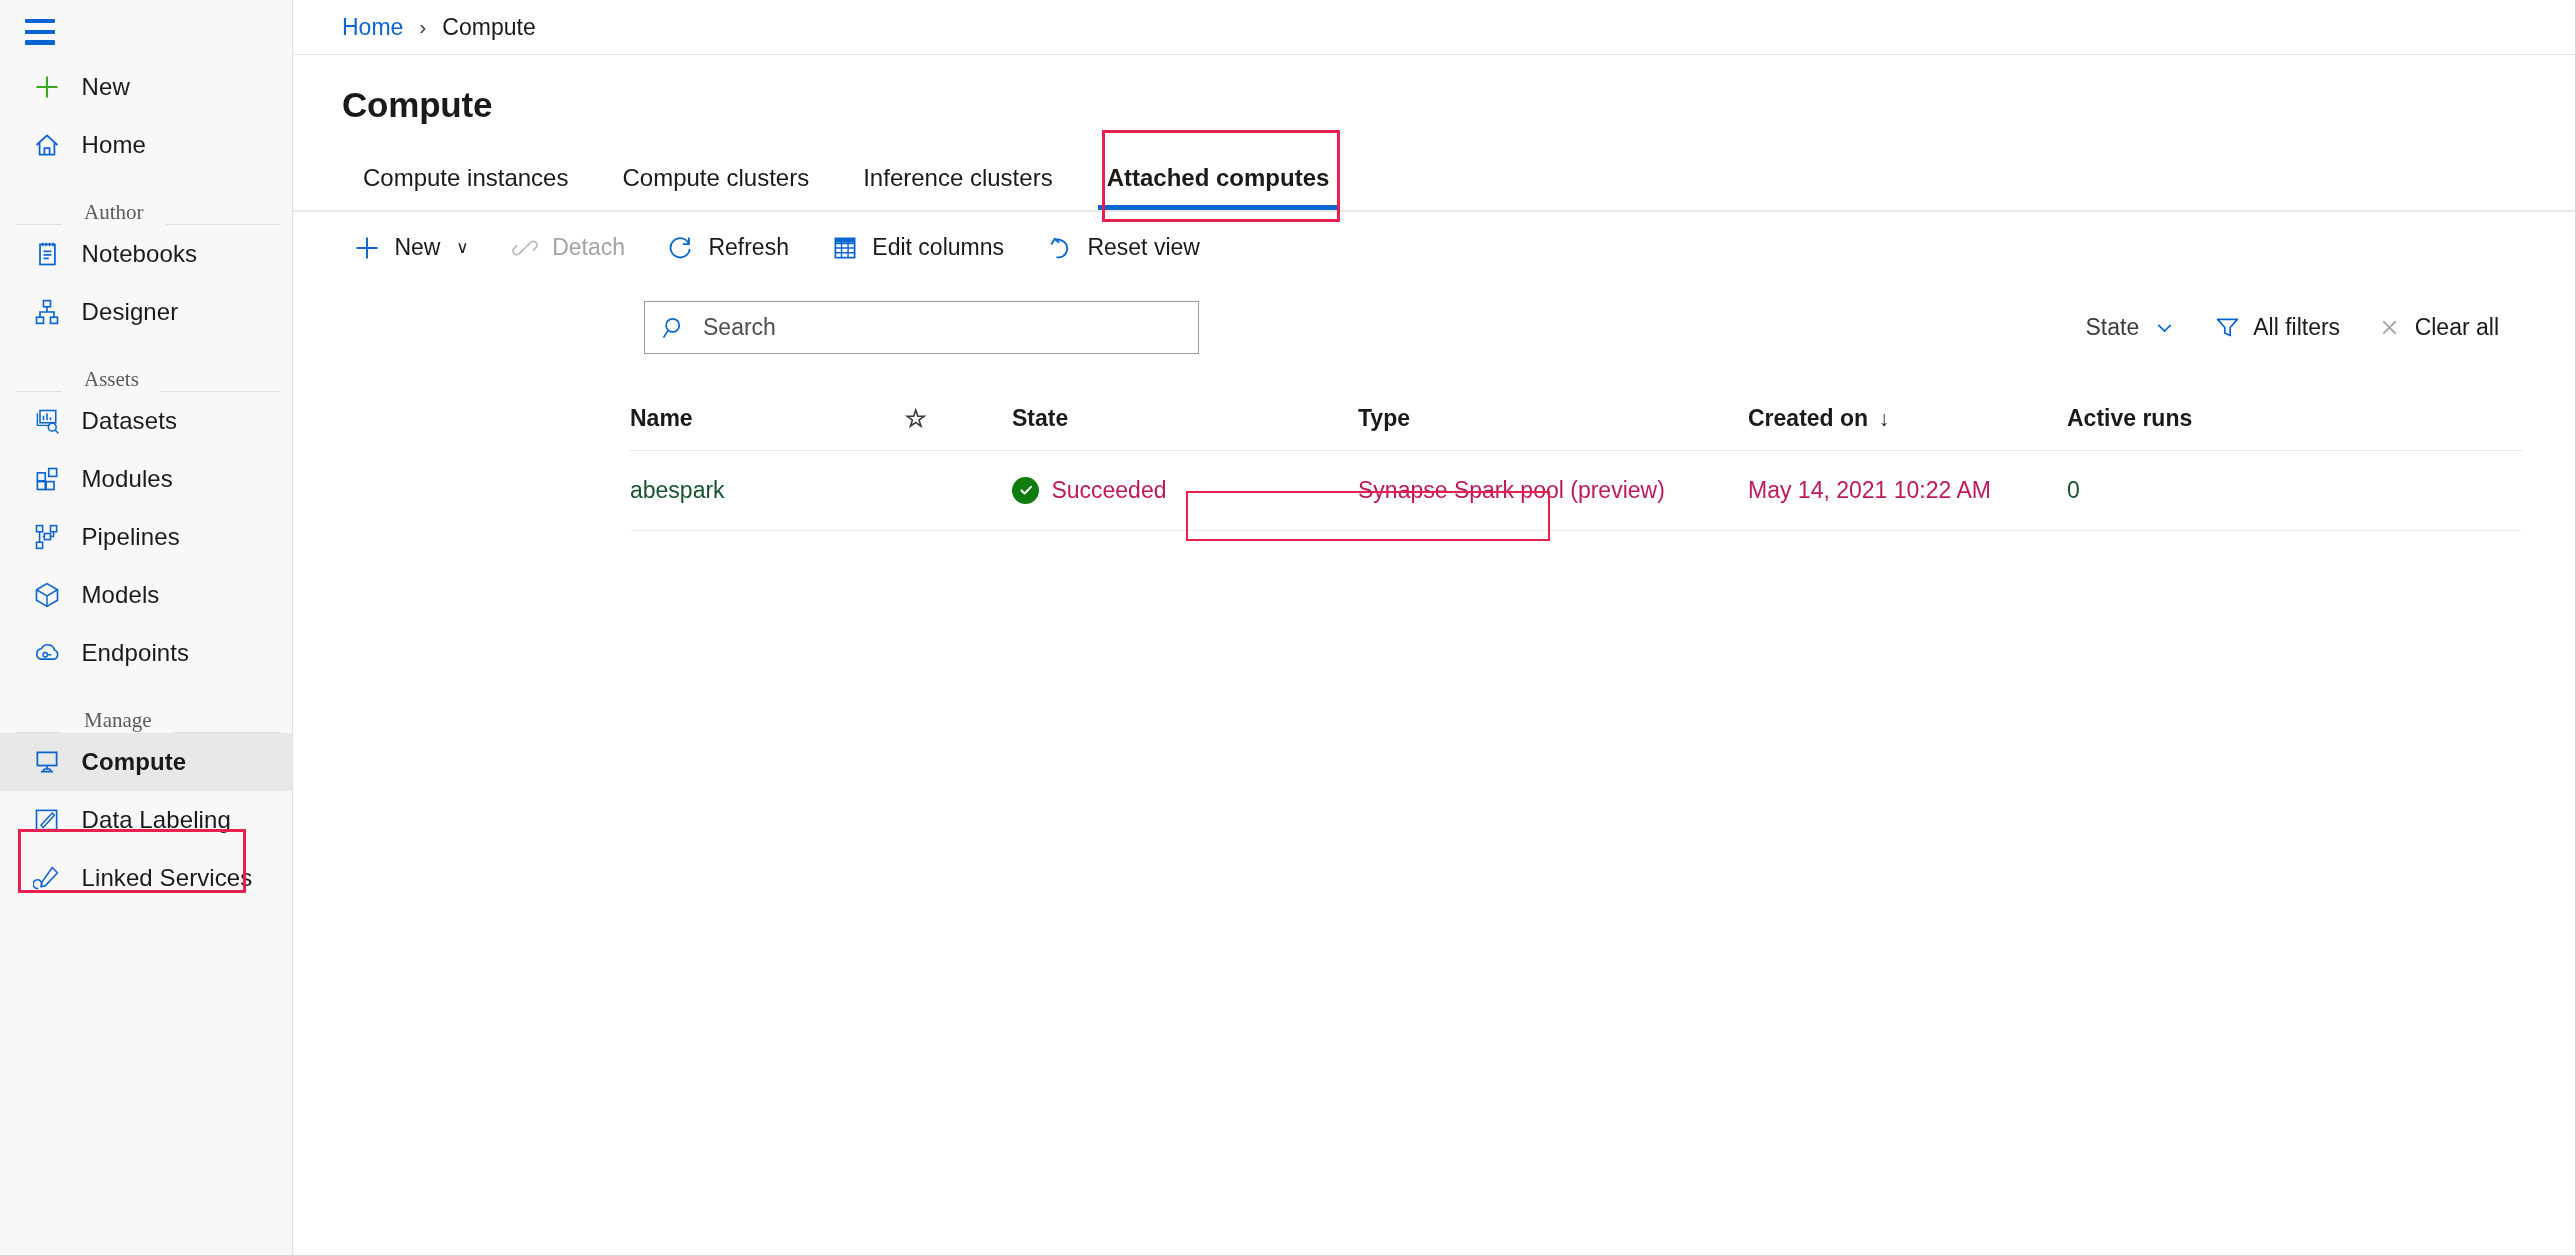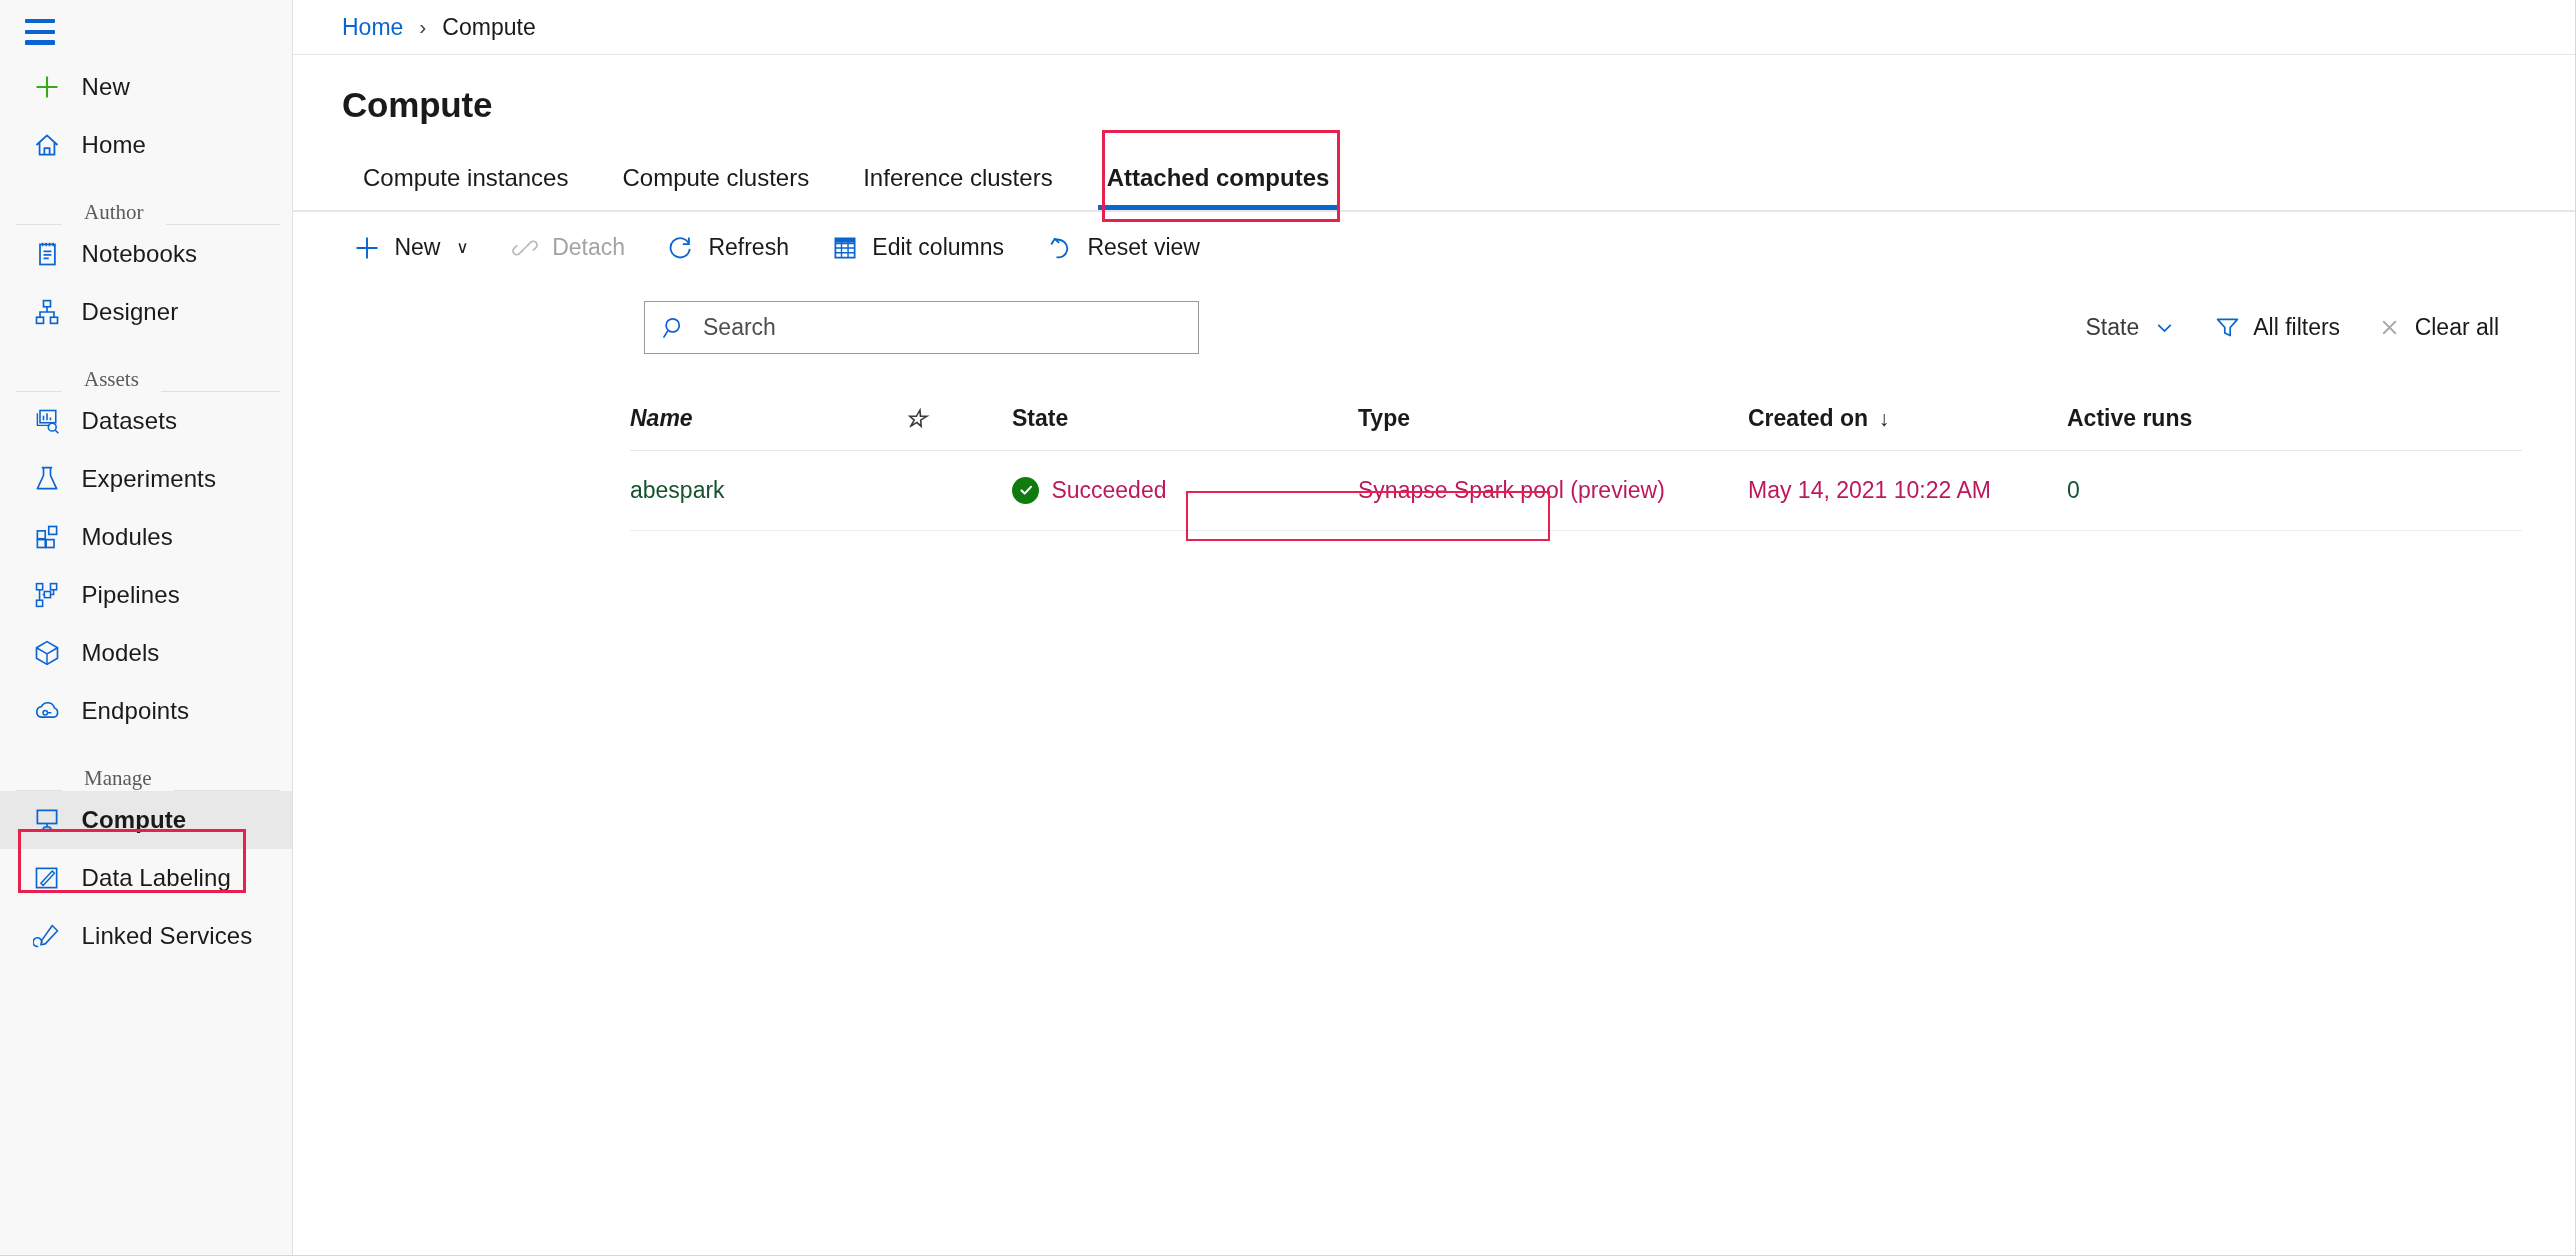--- a/index.html
+++ b/index.html
@@ -202,21 +202,21 @@
   }
   .trow {
     height: 80px;
     border-bottom: 1.8px solid #ededed;
   }
   .c-name  { flex: 0 0 382px; }
   .c-state { flex: 0 0 346px; display: flex; align-items: center; gap: 12.4px; }
   .c-type  { flex: 0 0 390px; }
   .c-date  { flex: 0 0 319px; }
   .c-runs  { flex: 0 0 213px; }
-  .thead .c-name { display: flex; align-items: center; justify-content: space-between; padding-right: 85px; font-style: italic; }
+  .thead .c-name { display: flex; align-items: center; justify-content: space-between; padding-right: 85px; }
   .star { color: #3b3b3b; font-size: 25px; }
   .sort-arrow { margin-left: 10.6px; font-size: 21px; color: #1b1a19; font-weight: 400; }
   .link { color: #14532d; cursor: pointer; }
   .muted-txt { color: #be185d; }
   .state-ok-ic {
     width: 27px; height: 27px; border-radius: 50%;
     background: #107c10;
     display: flex; align-items: center; justify-content: center;
     flex: 0 0 27px;
   }
@@ -305,28 +305,20 @@
             <path d="M12 15 V10 M16 15 V7 M20 15 V12" stroke="#0a65d0" stroke-width="1.8"></path>
             <circle cx="22" cy="23" r="4.5" stroke="#0a65d0" stroke-width="1.8" fill="none"></circle>
             <path d="M25.5 26.5 L29 30" stroke="#0a65d0" stroke-width="1.8"></path>
           </svg>
       </span>
       <span class="lbl">Datasets</span>
     </div>
     <div class="nav-item">
       <span class="ico">
         <svg width="28" height="28" viewBox="0 0 32 32">
-            <path d="M12 3 V12 L5 27 H27 L20 12 V3 M10 3 H22" stroke="#0a65d0" stroke-width="1.9" fill="none" stroke-linejoin="round"></path>
-          </svg>
-      </span>
-      <span class="lbl">Experiments</span>
-    </div>
-    <div class="nav-item">
-      <span class="ico">
-        <svg width="28" height="28" viewBox="0 0 32 32">
             <rect x="5" y="9" width="9" height="9" stroke="#0a65d0" stroke-width="1.9" fill="none"></rect>
             <rect x="5" y="19" width="9" height="9" stroke="#0a65d0" stroke-width="1.9" fill="none"></rect>
             <rect x="15" y="19" width="9" height="9" stroke="#0a65d0" stroke-width="1.9" fill="none"></rect>
             <rect x="18" y="4" width="9" height="9" stroke="#0a65d0" stroke-width="1.9" fill="none"></rect>
           </svg>
       </span>
       <span class="lbl">Modules</span>
     </div>
     <div class="nav-item">
       <span class="ico">

